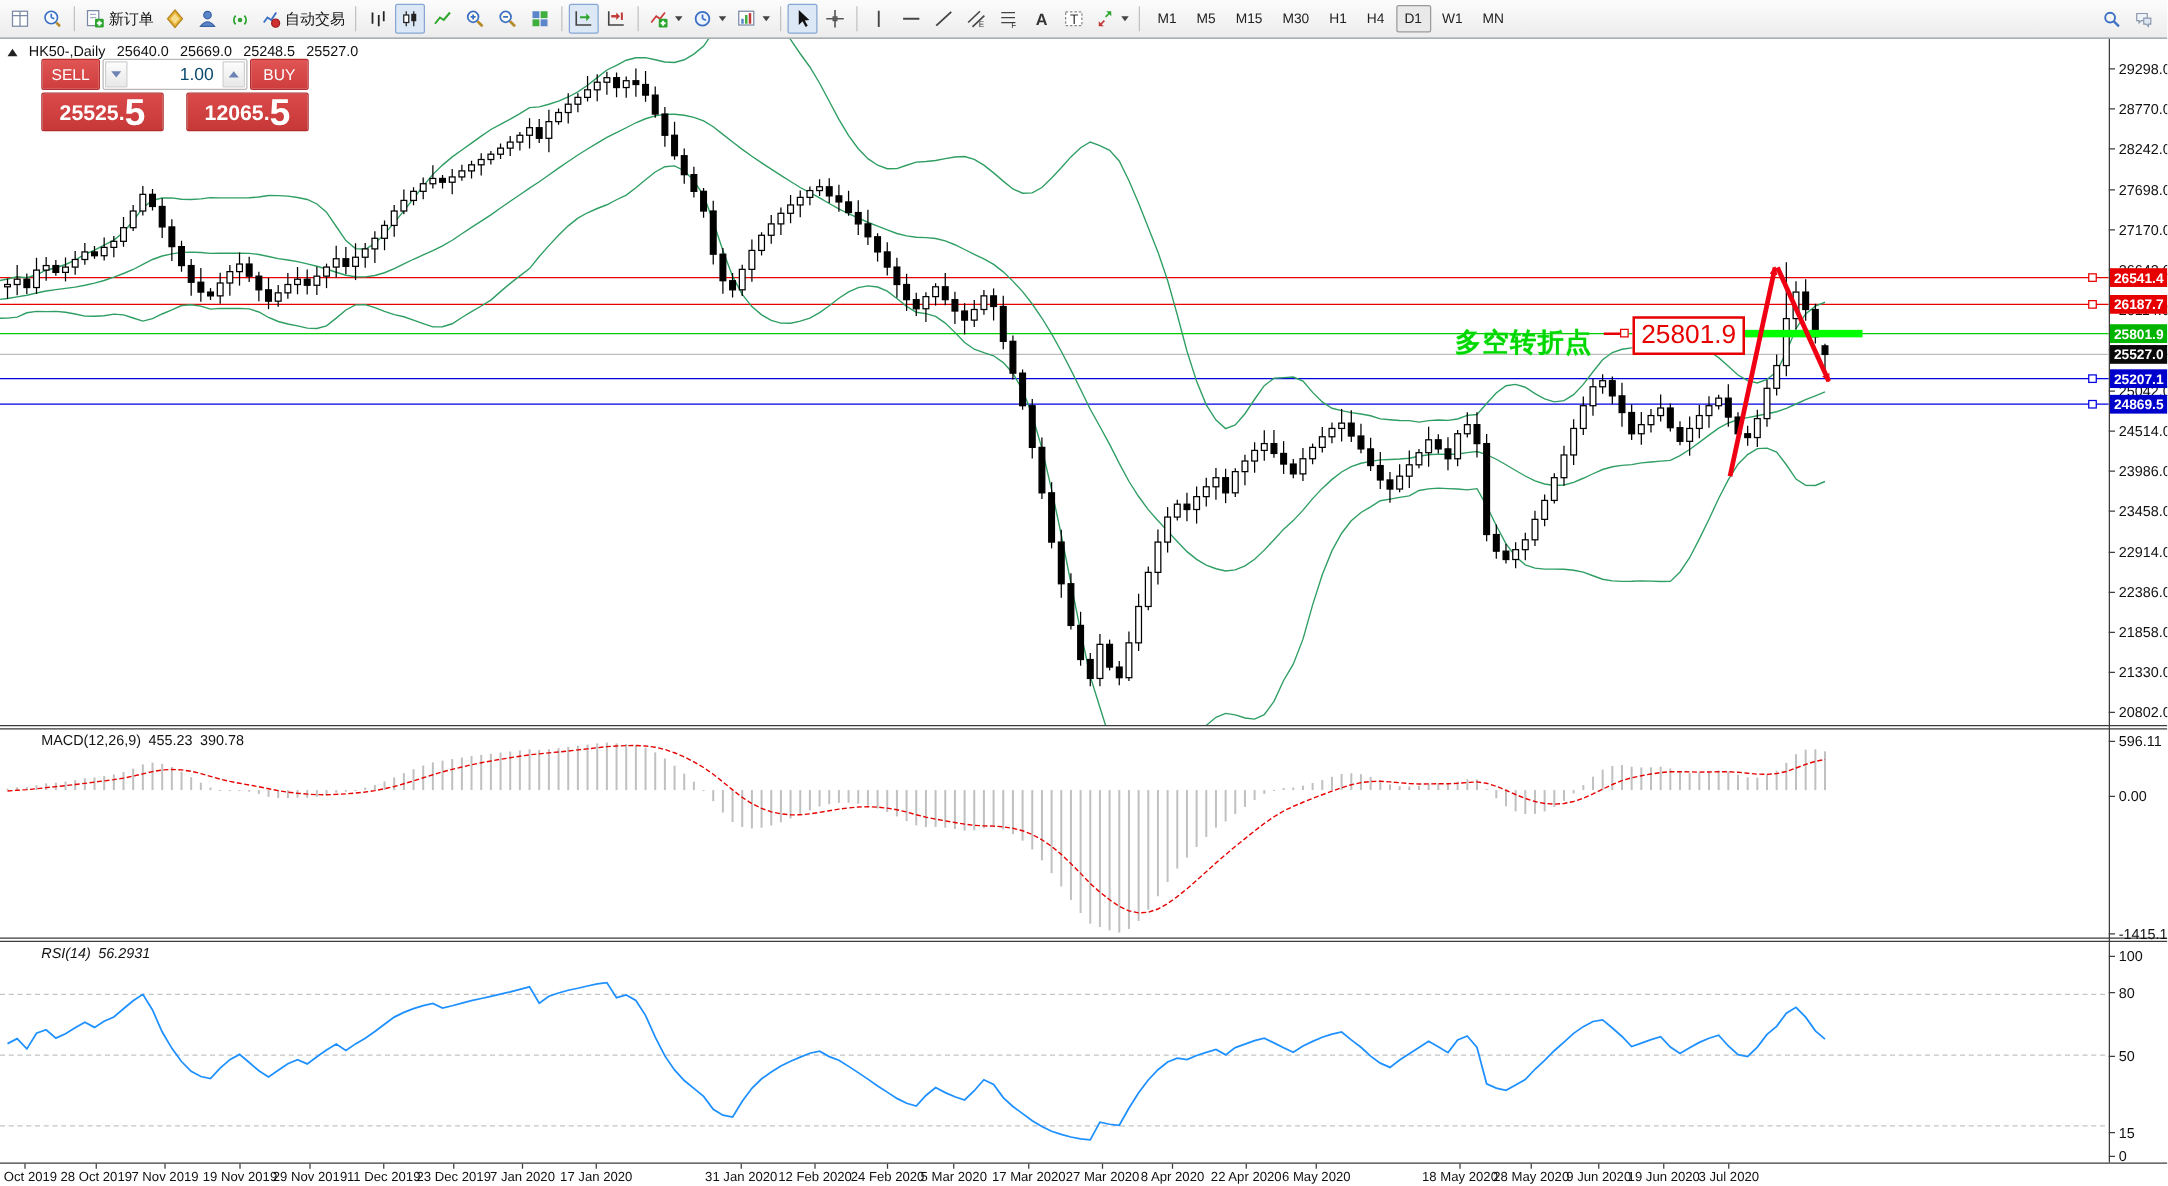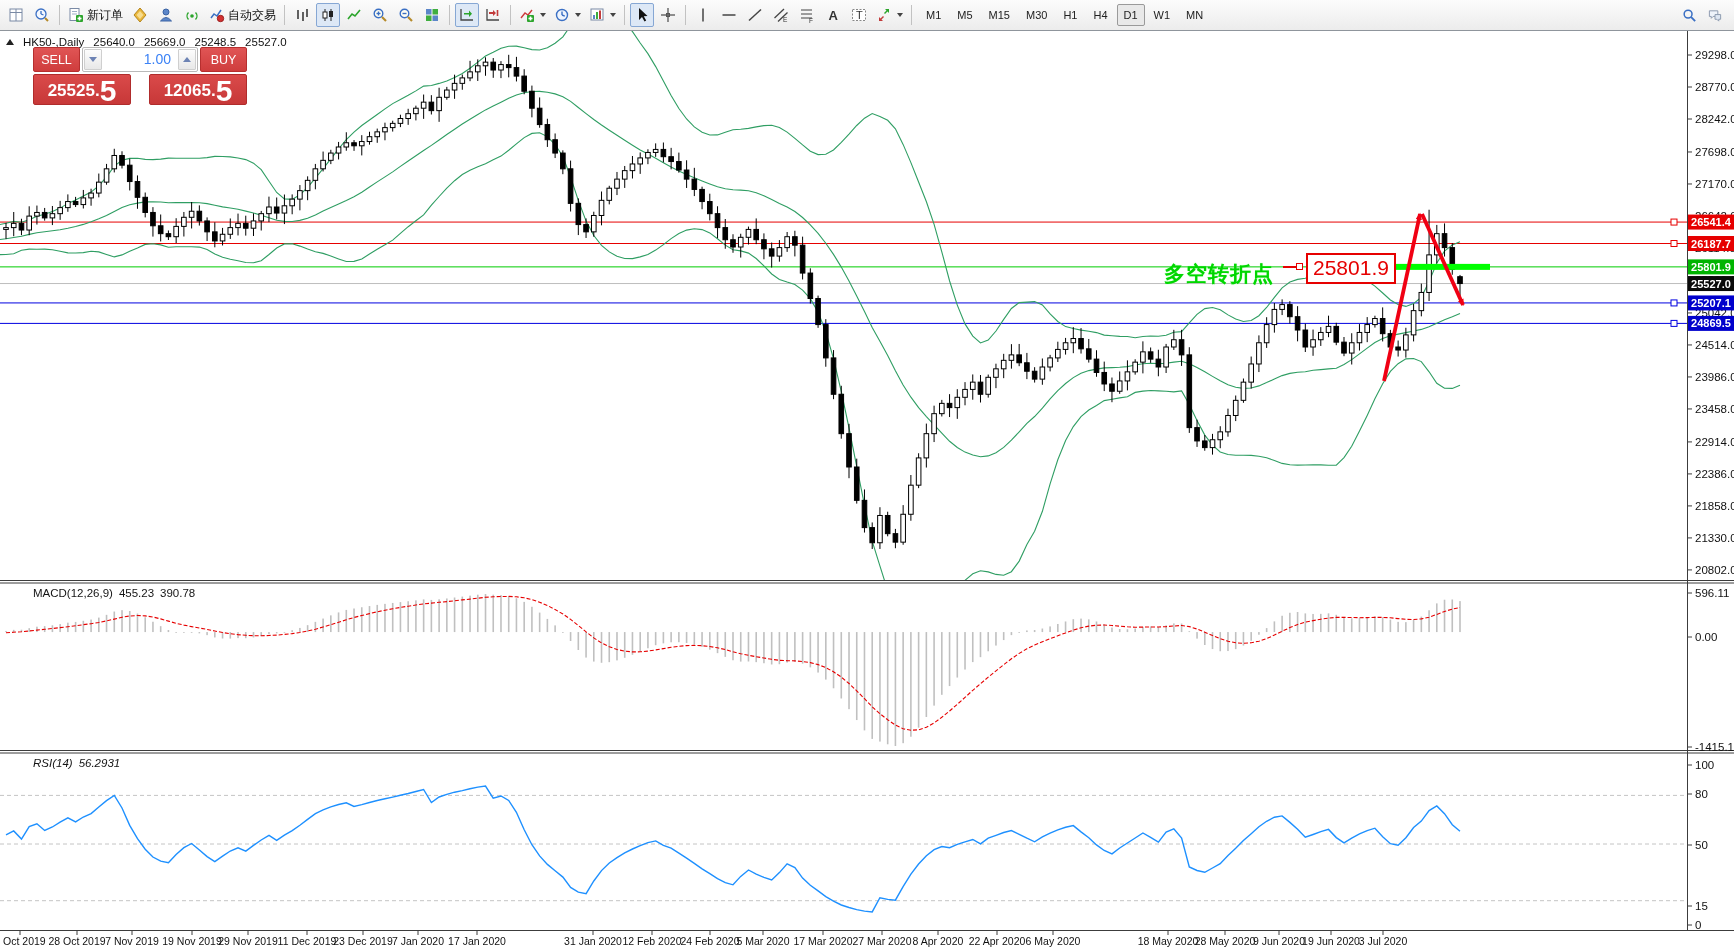--- a/index.html
+++ b/index.html
@@ -32,21 +32,21 @@
 
   #trade-widget{left:2px;top:47px;width:214px;margin-left:31px;}
   .tw-row1{display:flex;height:25px;gap:2px;}
   .tw-btn{width:47px;background:linear-gradient(#e05555,#cf3d3d);border:1px solid #b62f2f;color:#fff;
     font-size:12.5px;display:flex;align-items:center;justify-content:center;border-radius:2px;box-sizing:border-box;}
   .tw-vol{flex:1;background:#fff;border:1px solid #b9b9b9;display:flex;align-items:stretch;border-radius:2px;box-sizing:border-box;}
   .tw-spin{width:18px;background:linear-gradient(#fdfdfd,#e8e8e8);border:1px solid #cfcfcf;margin:1px;
     display:flex;align-items:center;justify-content:center;box-sizing:border-box;border-radius:1px;}
   .tw-spin .up{width:0;height:0;border-left:4px solid transparent;border-right:4px solid transparent;border-bottom:5px solid #6d83b4;}
   .tw-spin .down{width:0;height:0;border-left:4px solid transparent;border-right:4px solid transparent;border-top:5px solid #6d83b4;}
-  .tw-vval{flex:1;text-align:right;padding:3px 6px 0 0;font-size:14px;color:#3b82f6;}
+  .tw-vval{flex:1;text-align:right;padding:3px 6px 0 0;font-size:14px;color:#0c4a6e;}
   .tw-row2{display:flex;gap:18px;margin-top:2px;height:31px;}
   .tw-price{flex:1;background:linear-gradient(#da4a4a,#c73838);border:1px solid #b02c2c;color:#fff;
     display:flex;align-items:flex-end;justify-content:center;border-radius:2px;box-sizing:border-box;}
   .tw-pmain{font-weight:bold;font-size:17px;padding-bottom:3px;}
   .tw-pbig{font-weight:bold;font-size:30px;line-height:27px;}
 
   .ind-label{font-size:11.5px;color:#141414;padding-left:28px;}
   #macd-label{left:5px;top:587px;}
   #rsi-label{left:5px;top:757px;font-style:italic;}
   .ind-label span{margin-right:6px;}

